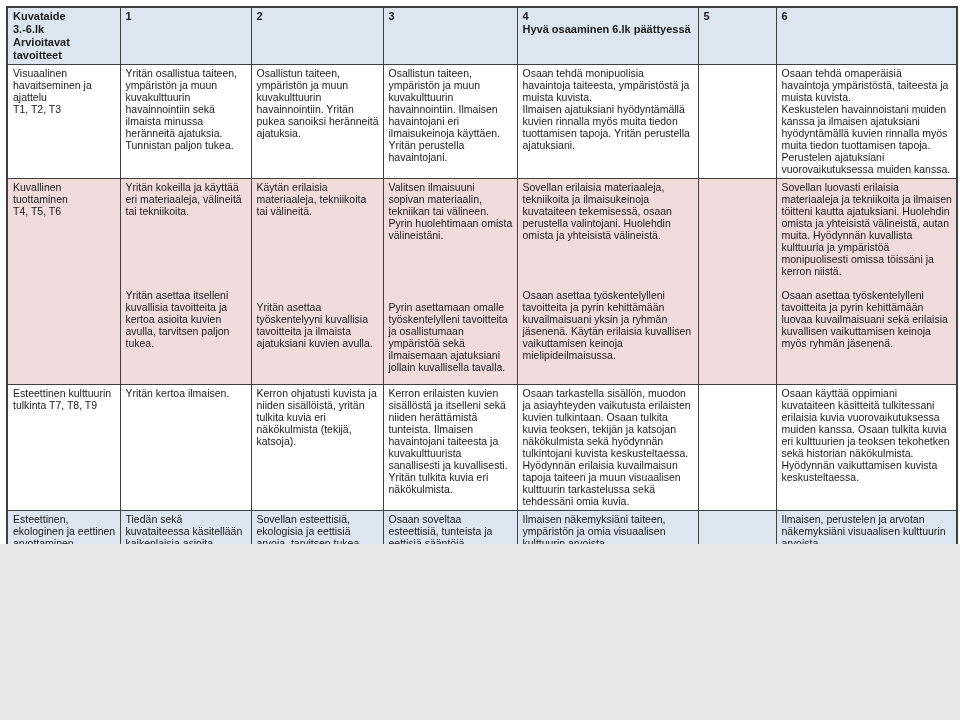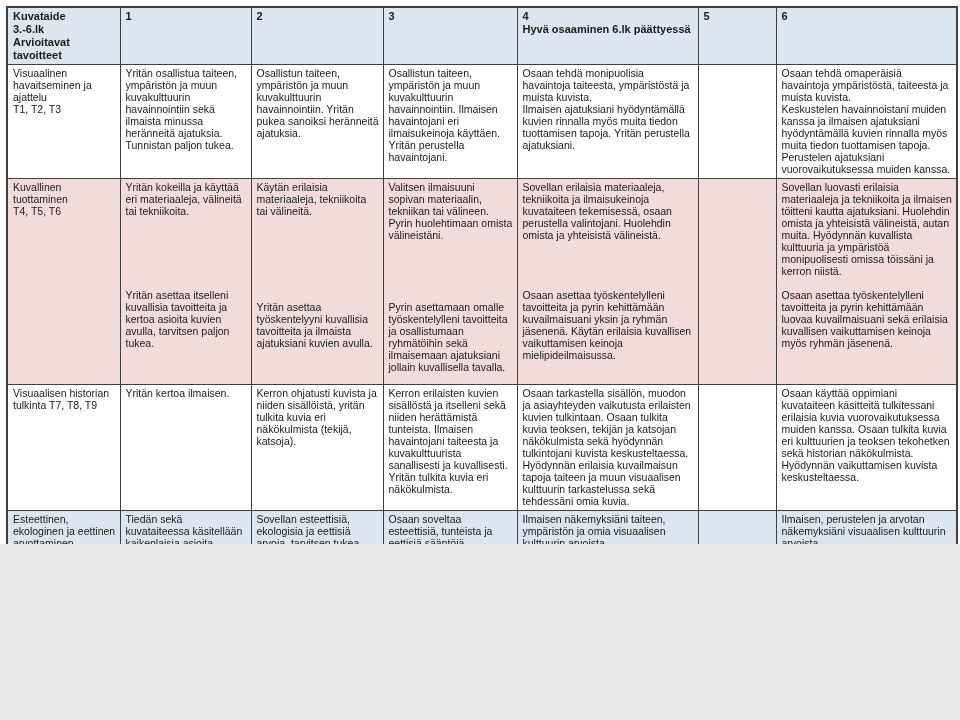--- a/index.html
+++ b/index.html
@@ -100,34 +100,34 @@
 
 
 
 Yritän asettaa työskentelyyni kuvallisia tavoitteita ja ilmaista ajatuksiani kuvien avulla.</td>
         <td>Valitsen ilmaisuuni sopivan materiaalin, tekniikan tai välineen. Pyrin huolehtimaan omista välineistäni.
 
 
 
 
 
-Pyrin asettamaan omalle työskentelylleni tavoitteita ja osallistumaan ryhmätöihin sekä ilmaisemaan ajatuksiani jollain kuvallisella tavalla.</td>
+Pyrin asettamaan omalle työskentelylleni tavoitteita ja osallistumaan ympäristöä sekä ilmaisemaan ajatuksiani jollain kuvallisella tavalla.</td>
         <td>Sovellan erilaisia materiaaleja, tekniikoita ja ilmaisukeinoja kuvataiteen tekemisessä, osaan perustella valintojani. Huolehdin omista ja yhteisistä välineistä.
 
 
 
 
 Osaan asettaa työskentelylleni tavoitteita ja pyrin kehittämään kuvailmaisuani yksin ja ryhmän jäsenenä. Käytän erilaisia kuvallisen vaikuttamisen keinoja mielipideilmaisussa.</td>
         <td></td>
         <td>Sovellan luovasti erilaisia materiaaleja ja tekniikoita ja ilmaisen töitteni kautta ajatuksiani. Huolehdin omista ja yhteisistä välineistä, autan muita. Hyödynnän kuvallista kulttuuria ja ympäristöä monipuolisesti omissa töissäni ja kerron niistä.
 
 Osaan asettaa työskentelylleni tavoitteita ja pyrin kehittämään luovaa kuvailmaisuani sekä erilaisia kuvallisen vaikuttamisen keinoja myös ryhmän jäsenenä.</td>
       </tr>
       <tr class="band-white" style="height:126px">
-        <th>Visuaalisen historian tulkinta T7, T8, T9</th>
+        <th>Esteettinen kulttuurin tulkinta T7, T8, T9</th>
         <td>Yritän kertoa ilmaisen.</td>
         <td>Kerron ohjatusti kuvista ja niiden sisällöistä, yritän tulkita kuvia eri näkökulmista (tekijä, katsoja).</td>
         <td>Kerron erilaisten kuvien sisällöstä ja itselleni sekä niiden herättämistä tunteista. Ilmaisen havaintojani taiteesta ja kuvakulttuurista sanallisesti ja kuvallisesti. Yritän tulkita kuvia eri näkökulmista.</td>
         <td>Osaan tarkastella sisällön, muodon ja asiayhteyden vaikutusta erilaisten kuvien tulkintaan.  Osaan tulkita kuvia teoksen, tekijän ja katsojan näkökulmista sekä hyödynnän tulkintojani kuvista keskusteltaessa. Hyödynnän erilaisia kuvailmaisun tapoja taiteen ja muun visuaalisen kulttuurin tarkastelussa sekä tehdessäni omia kuvia.</td>
         <td></td>
         <td>Osaan käyttää oppimiani kuvataiteen käsitteitä tulkitessani erilaisia kuvia vuorovaikutuksessa muiden kanssa. Osaan tulkita kuvia eri kulttuurien ja teoksen tekohetken sekä historian näkökulmista. Hyödynnän vaikuttamisen kuvista keskusteltaessa.</td>
       </tr>
       <tr class="band-blue" style="height:128px">
         <th>Esteettinen, ekologinen ja eettinen arvottaminen</th>
         <td>Tiedän sekä kuvataiteessa käsitellään kaikenlaisia asioita.

